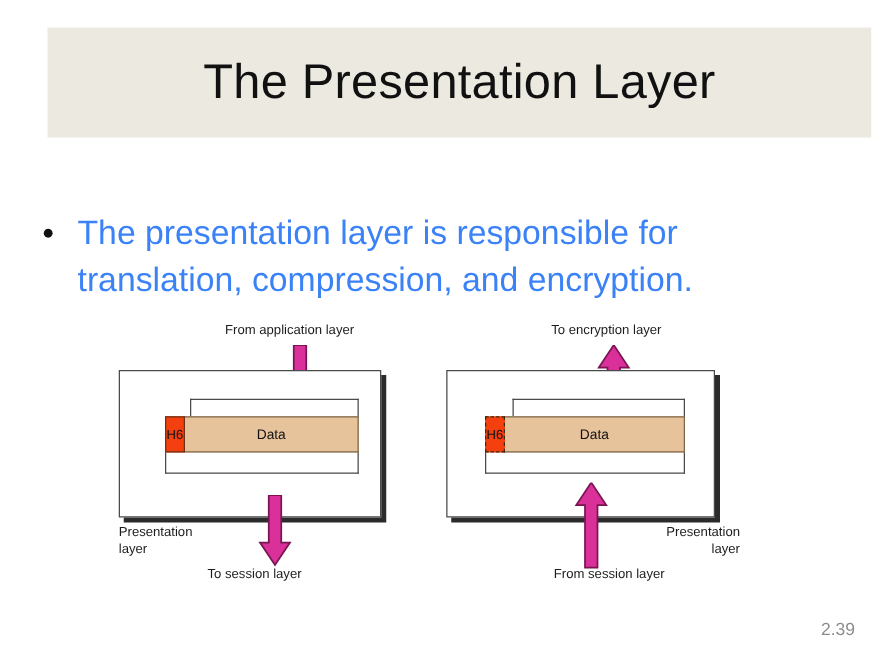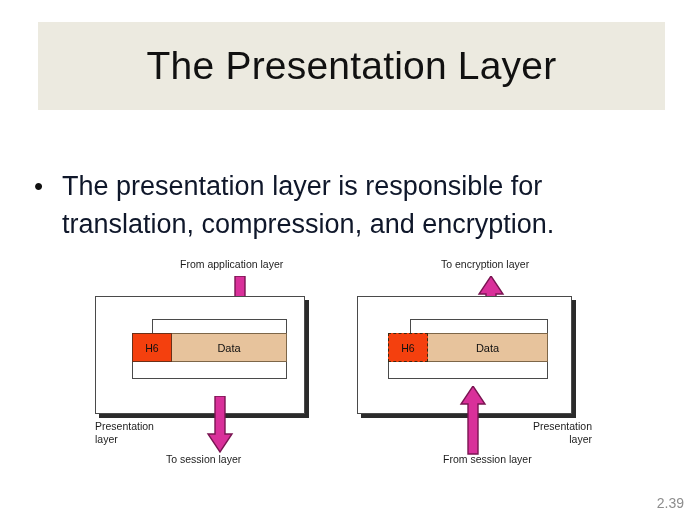--- a/index.html
+++ b/index.html
@@ -16,20 +16,21 @@
   }
 
   
   #title-band {
     position: absolute;
     left: 38px;
     top: 22px;
     width: 627px;
     height: 88px;
     background: #ECEAE0;
+    padding-left: 32px;
   }
   #title-text {
     position: absolute;
     left: 0;
     right: 0;
     top: 50%;
     transform: translateY(-50%);
     text-align: center;
     font-size: 39px;
     color: #111111;
@@ -53,21 +54,21 @@
     line-height: 38px;
     color: #111111;
     width: 28px;
     flex: 0 0 28px;
     text-align: left;
     padding-left: 4px;
   }
   #bullet-text {
     font-size: 27px;
     line-height: 38px;
-    color: #0f172a;
+    color: #3b82f6;
     max-width: 540px;
   }
 
   
   #diagram {
     position: absolute;
     left: 0;
     top: 258px;
     width: 700px;
     height: 225px;
@@ -96,21 +97,21 @@
   .bracket-bottom { border-top: none; }
 
   
   .packet {
     position: absolute;
     height: 29px;
     display: flex;
     box-sizing: border-box;
   }
   .hdr {
-    width: 40px;
+    width: 16px;
     background: #F4400E;
     border: 1.3px solid #6b3018;
     box-sizing: border-box;
     display: flex;
     align-items: center;
     justify-content: center;
     font-size: 10.5px;
     color: #111111;
   }
   .hdr.dashed {

